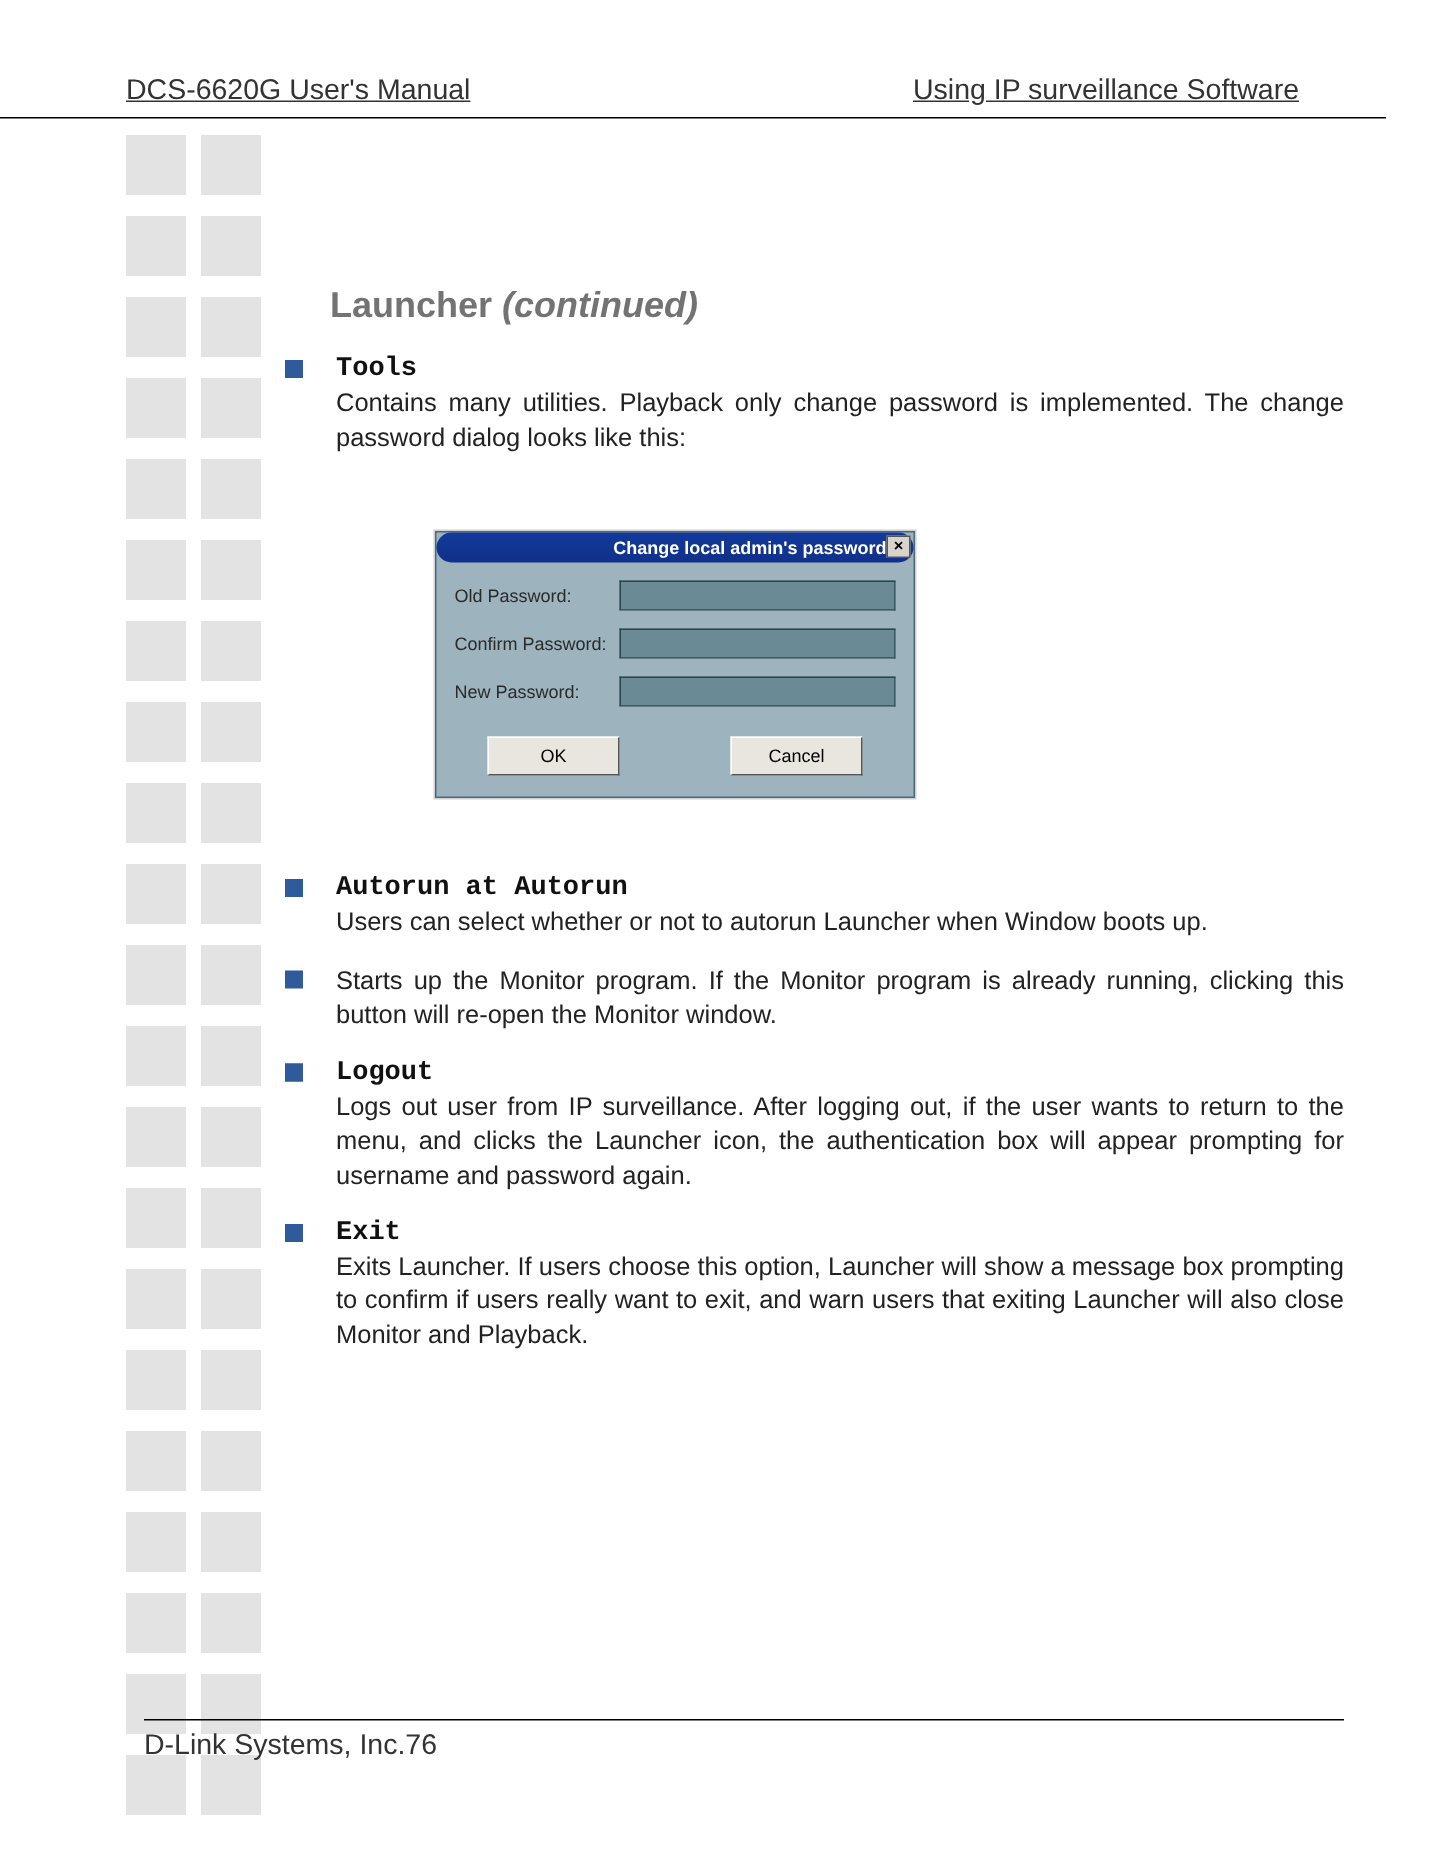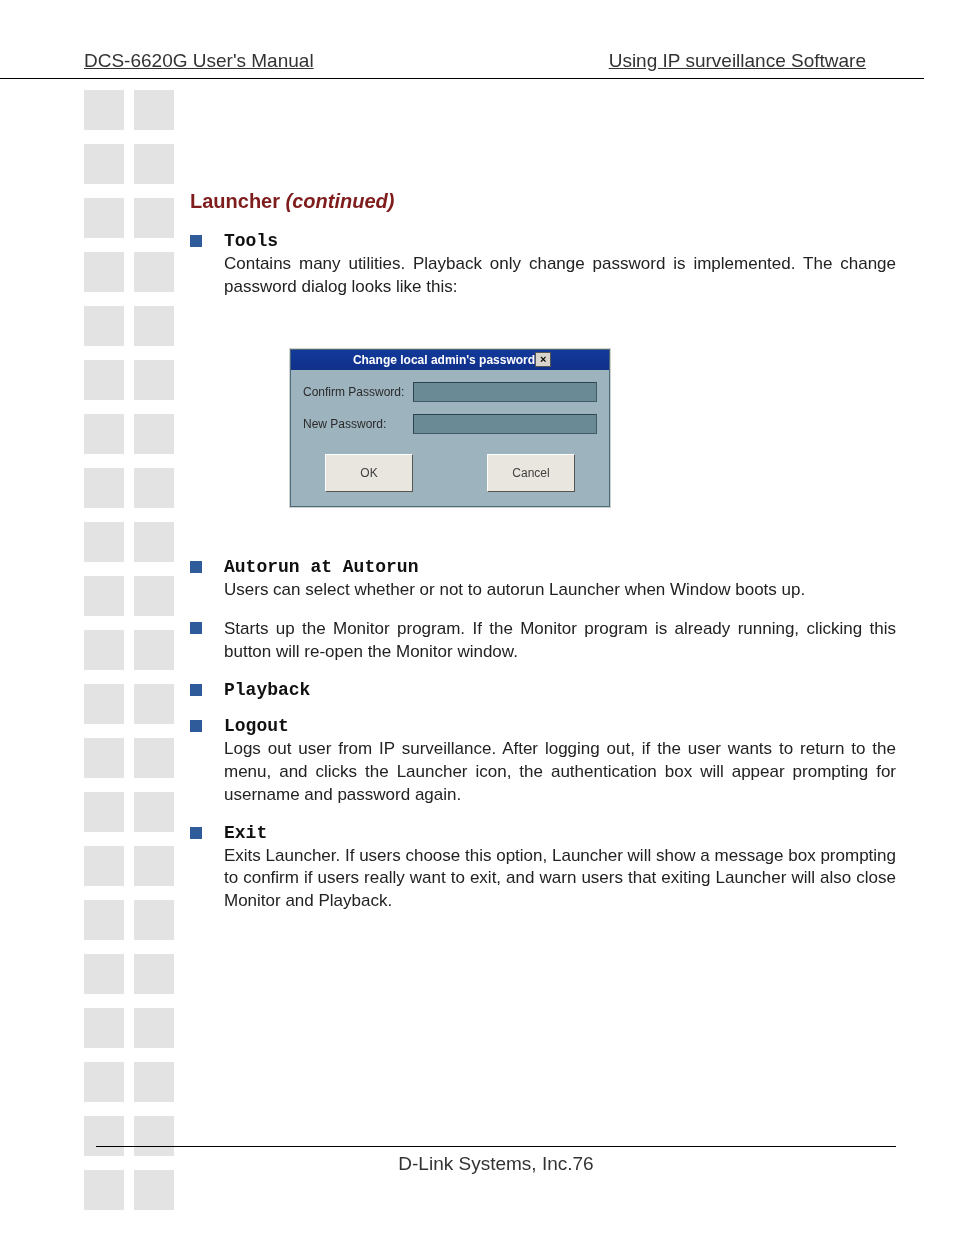--- a/index.html
+++ b/index.html
@@ -15,43 +15,44 @@
     display: flex;
     justify-content: space-between;
     padding: 50px 58px 6px 84px;
     border-bottom: 1px solid #000;
     margin: 0 30px 0 0;
   }
   .header span { font-size: 19px; color: #333; text-decoration: underline; }
   .footer {
     position: absolute;
     bottom: 60px; left: 96px; right: 58px;
-    display: flex; justify-content: center;
+    display: flex; justify-content: flex-start;
     border-top: 1px solid #000;
     padding-top: 6px;
   }
   .footer span { font-size: 19px; color: #333; }
 
   
   .deco { position: absolute; left: 84px; top: 90px; width: 90px; }
   .deco .row { height: 40px; margin-bottom: 14px; display: flex; gap: 10px; }
   .deco .a { width: 40px; height: 40px; background: #e3e3e3; }
   .deco .b { width: 40px; height: 40px; background: #e3e3e3; }
 
   .content {
     position: absolute;
     left: 190px; top: 190px; right: 58px;
   }
   .title {
     font-family: "Arial Narrow", Arial, sans-serif;
-    font-size: 20px;
+    font-size: 24px;
     font-weight: bold;
-    color: #7f1d1d;
+    color: #737373;
     margin-bottom: 18px;
     font-stretch: condensed;
+    margin-left: 30px;
   }
   .title .cont { font-style: italic; }
 
   .item { position: relative; padding-left: 34px; margin-bottom: 16px; }
   .bullet {
     position: absolute; left: 0; top: 4px;
     width: 12px; height: 12px; background: #2f5b9b;
   }
   .item h3 {
     font-family: Liberation Mono, monospace;
@@ -70,46 +71,47 @@
     width: 320px;
     border: 1px solid #4a6a7a;
     background: #9db3be;
     font-family: Tahoma, Arial, sans-serif;
     box-shadow: 0 0 0 1px #d0d0d0;
   }
   .dialog .titlebar {
     background: #1b3a8a;
     background: linear-gradient(#123a9a, #10308a);
     color: #fff;
-    display: flex; align-items: center; justify-content: center;
+    display: flex; align-items: center; justify-content: flex-end;
     padding: 2px 2px 2px 6px;
     font-size: 12px; font-weight: bold;
     height: 20px;
+    border-radius: 10px;
   }
   .dialog .closebtn {
     width: 16px; height: 15px; background: #d8d4cc;
     border: 1px solid #555; color: #000;
     display: flex; align-items: center; justify-content: center;
     font-size: 11px; font-weight: bold; line-height: 1;
     cursor: pointer;
   }
   .dialog .body { padding: 12px 12px 4px 12px; }
   .dialog .row { display: flex; align-items: center; margin-bottom: 12px; }
   .dialog .lbl { width: 110px; font-size: 12px; color: #2a2a2a; }
   .dialog .field {
     flex: 1; height: 20px; background: #6a8a96;
     border: 1px solid #3e5a66; border-top-color: #2c4450; border-left-color: #2c4450;
   }
   .dialog .btnrow { display: flex; justify-content: space-around; padding: 4px 12px 14px; gap: 30px; }
   .dialog .btn {
-    width: 88px; height: 38px;
+    width: 88px; height: 26px;
     background: #e8e6de;
     border: 1px solid #555;
     border-top-color: #fff; border-left-color: #fff;
-    font-size: 12px; color: #404040;
+    font-size: 12px; color: #000000;
     display: flex; align-items: center; justify-content: center;
     cursor: pointer;
   }
 </style>
 </head>
 <body>
 
 <div class="header">
   <span>DCS-6620G User's Manual</span>
   <span>Using IP surveillance Software</span>
@@ -213,20 +215,24 @@
     <p>Contains many utilities. Playback only change password is implemented. The change password dialog looks like this:</p>
   </div>
 
   <div class="dialog-wrap">
     <div class="dialog">
       <div class="titlebar">
         <span>Change local admin's password</span>
         <div class="closebtn">×</div>
       </div>
       <div class="body">
+        <div class="row">
+          <div class="lbl">Old Password:</div>
+          <div class="field"></div>
+        </div>
         <div class="row">
           <div class="lbl">Confirm Password:</div>
           <div class="field"></div>
         </div>
         <div class="row">
           <div class="lbl">New Password:</div>
           <div class="field"></div>
         </div>
       </div>
       <div class="btnrow">
@@ -242,21 +248,20 @@
     <p>Users can select whether or not to autorun Launcher when Window boots up.</p>
   </div>
 
   <div class="item">
     <div class="bullet"></div>
     <p>Starts up the Monitor program. If the Monitor program is already running, clicking this button will re-open the Monitor window.</p>
   </div>
 
   <div class="item">
     <div class="bullet"></div>
-    <h3>Playback</h3>
   </div>
 
   <div class="item">
     <div class="bullet"></div>
     <h3>Logout</h3>
     <p>Logs out user from IP surveillance. After logging out, if the user wants to return to the menu, and clicks the Launcher icon, the authentication box will appear prompting for username and password again.</p>
   </div>
 
   <div class="item">
     <div class="bullet"></div>

